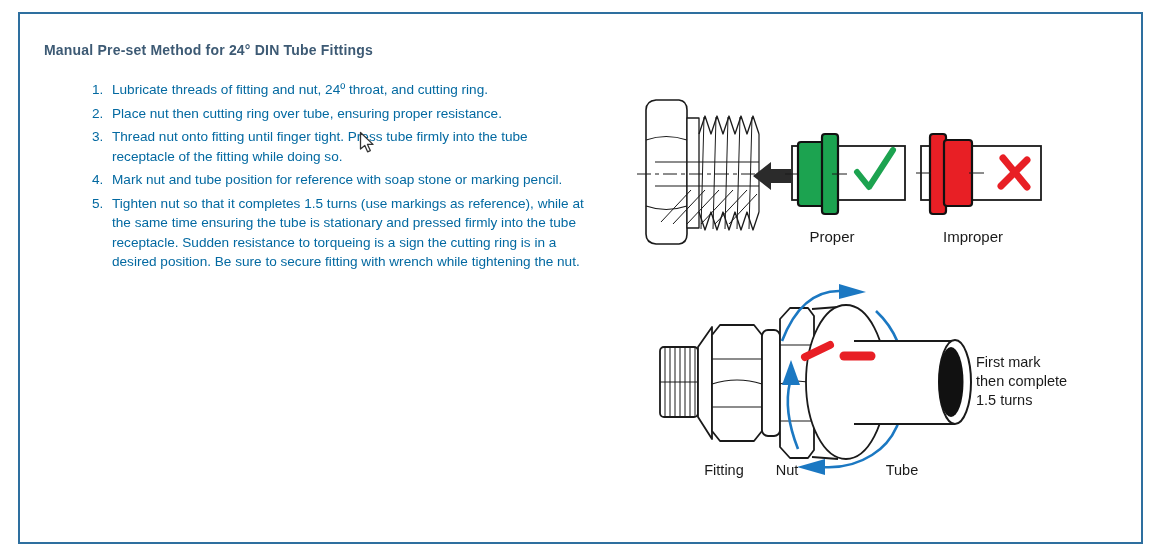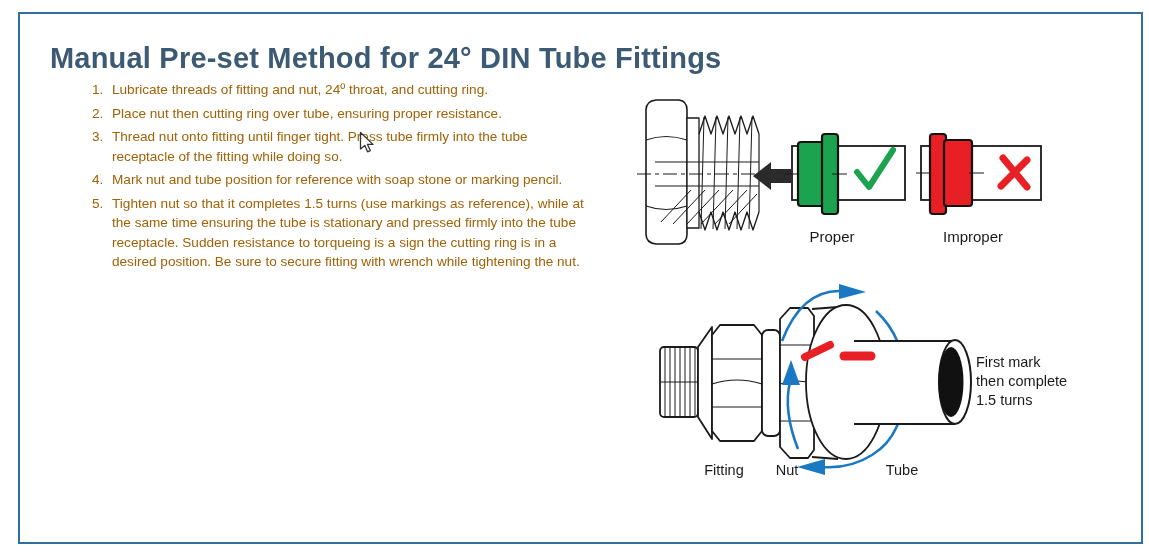--- a/index.html
+++ b/index.html
@@ -1,20 +1,20 @@
 <!DOCTYPE html>
 <html><head>
 <meta charset="utf-8">
 <style>
   html,body{margin:0;padding:0;background:#ffffff;}
   body{width:1149px;height:554px;position:relative;font-family:"Liberation Sans",sans-serif;overflow:hidden;}
   .frame{position:absolute;left:18px;top:12px;width:1121px;height:528px;border:2px solid #2e6f9f;background:#ffffff;}
-  .page-title{position:absolute;left:50px;top:42px;font-size:29px;font-weight:700;color:#3d5a74;letter-spacing:0.2px;}
+  .page-title{position:absolute;left:44px;top:42px;font-size:14px;font-weight:700;color:#3d5a74;letter-spacing:0.2px;}
   ol.instructions{position:absolute;left:81px;top:80px;width:482px;margin:0;padding:0 0 0 26px;
-    font-size:13.6px;line-height:19.5px;color:#a16207;}
+    font-size:13.6px;line-height:19.5px;color:#0369a1;}
   ol.instructions li{margin:0 0 4px 0;padding-left:5px;}
   svg text{font-family:"Liberation Sans",sans-serif;}
   .diagram{position:absolute;}
   #orientationDiagram{left:635px;top:88px;}
   #assemblyDiagram{left:650px;top:283px;}
   #cursor{position:absolute;left:359px;top:131px;}
 </style>
 </head>
 <body>
 

